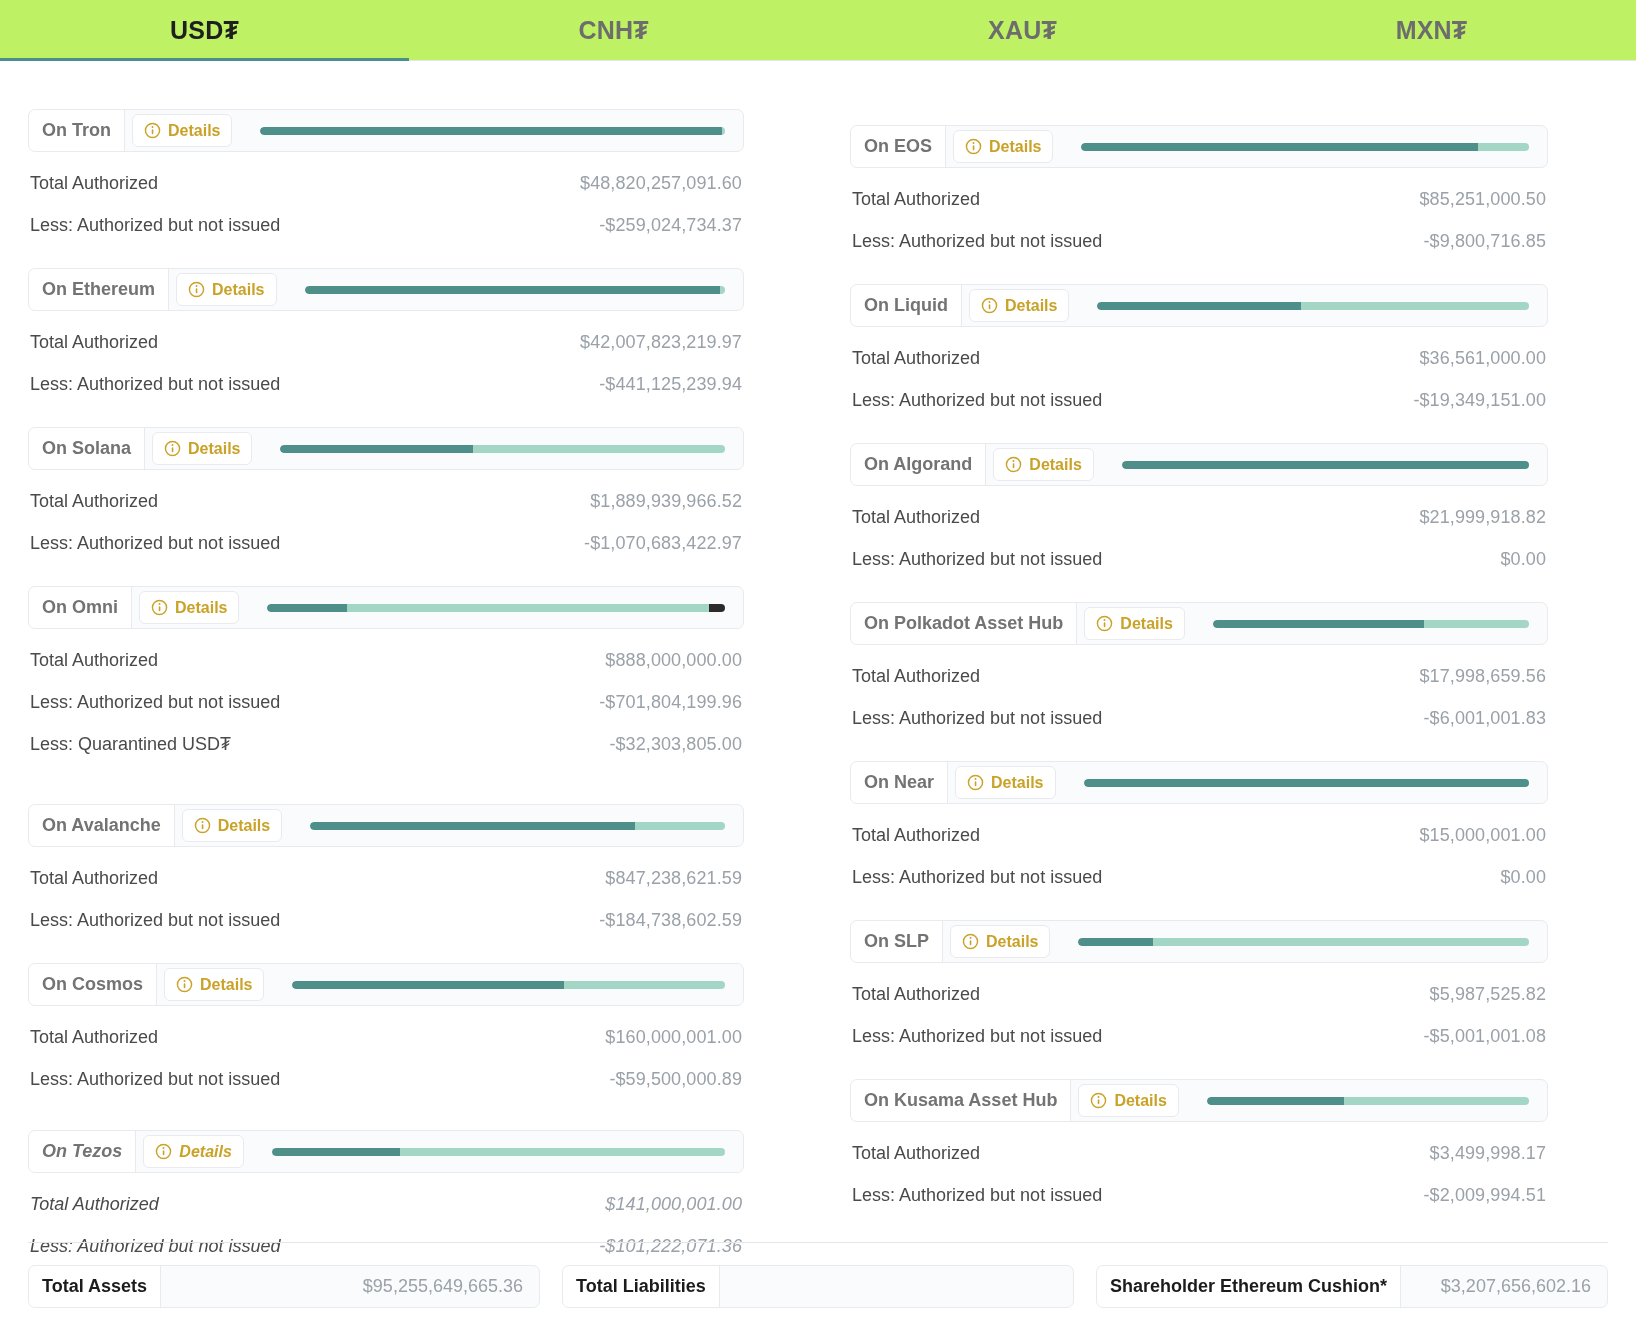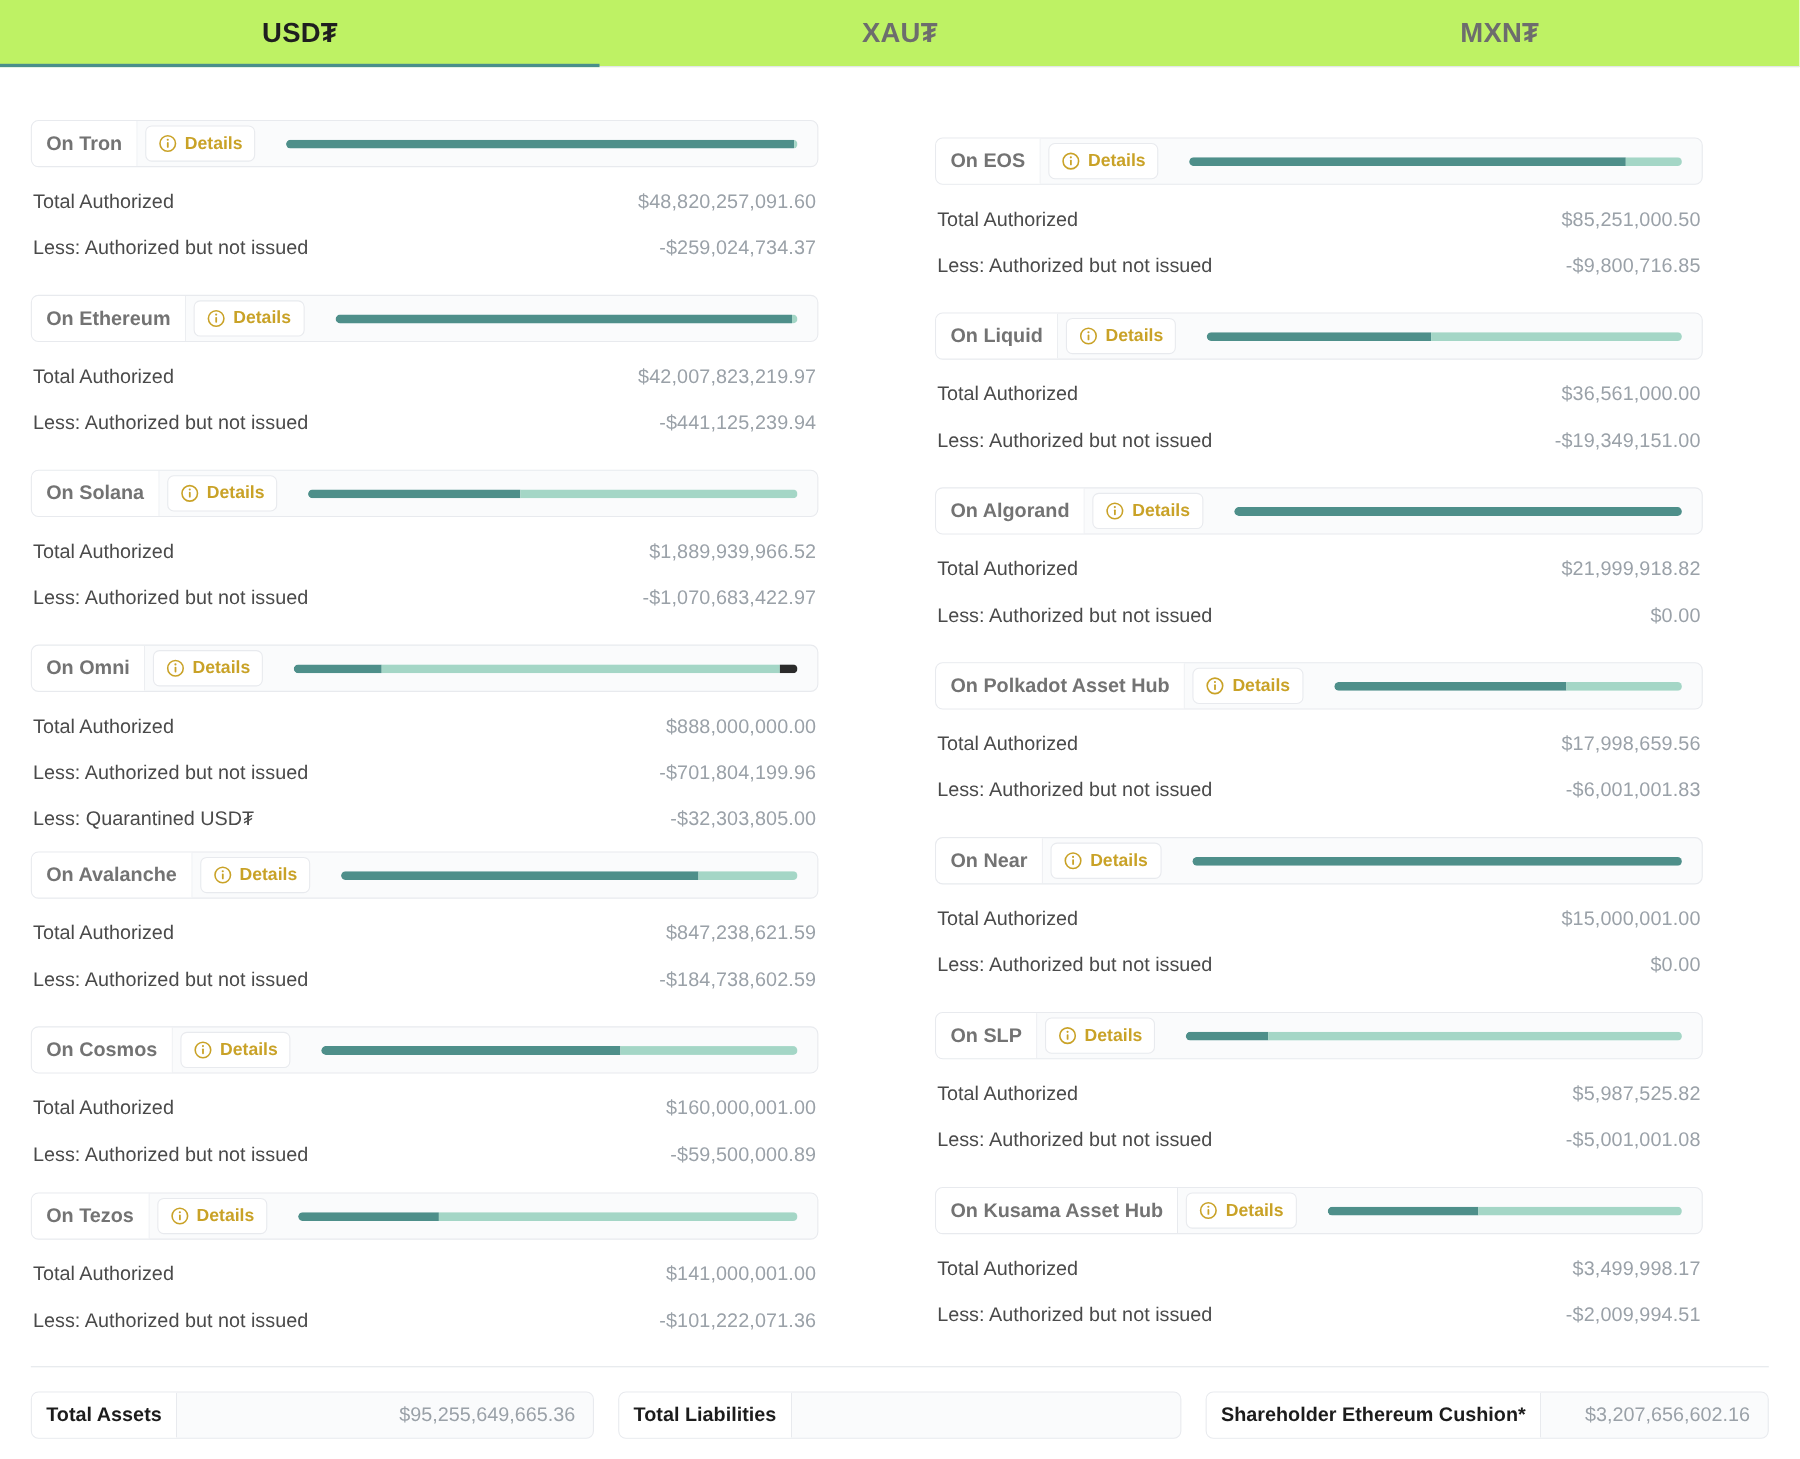--- a/index.html
+++ b/index.html
@@ -189,20 +189,23 @@
   }
 </style>
 </head>
 <body>
 
 <div class="tabs" id="tabbar">
     <div class="tab active">
       <span>USD₮</span>
     </div>
     <div class="tab">
+      <span>CNH₮</span>
+    </div>
+    <div class="tab">
       <span>XAU₮</span>
     </div>
     <div class="tab">
       <span>MXN₮</span>
     </div>
   </div>
 
 <div class="board">
   <div class="col left" id="col-left">
       <div class="chain-block" style="margin-top: 48px;">
@@ -311,21 +314,21 @@
         </div>
         <div class="row">
           <span class="label">Less: Authorized but not issued</span>
           <span class="value">-$701,804,199.96</span>
         </div>
         <div class="row">
           <span class="label">Less: Quarantined USD₮</span>
           <span class="value">-$32,303,805.00</span>
         </div>
       </div>
-      <div class="chain-block" style="margin-top: 19px;">
+      <div class="chain-block" style="margin-top: 49px;">
         <div class="chain-head">
           <div class="chain-name">On Avalanche</div>
           <div class="details-btn">
             <span class="info-icon"><svg viewBox="0 0 20 20" width="17" height="17" aria-hidden="true">
                 <circle cx="10" cy="10" r="8.3" fill="none" stroke="#c9a227" stroke-width="1.7"></circle>
                 <circle cx="10" cy="5.9" r="1.15" fill="#c9a227"></circle>
                 <rect x="9.1" y="8.4" width="1.9" height="6.1" rx="0.9" fill="#c9a227"></rect>
               </svg></span>
             <span>Details</span>
           </div>
@@ -365,21 +368,21 @@
         </div>
         <div class="row">
           <span class="label">Total Authorized</span>
           <span class="value">$160,000,001.00</span>
         </div>
         <div class="row">
           <span class="label">Less: Authorized but not issued</span>
           <span class="value">-$59,500,000.89</span>
         </div>
       </div>
-      <div class="chain-block" style="margin-top: 24px;">
+      <div class="chain-block" style="margin-top: 40px; font-style: italic;">
         <div class="chain-head">
           <div class="chain-name">On Tezos</div>
           <div class="details-btn">
             <span class="info-icon"><svg viewBox="0 0 20 20" width="17" height="17" aria-hidden="true">
                 <circle cx="10" cy="10" r="8.3" fill="none" stroke="#c9a227" stroke-width="1.7"></circle>
                 <circle cx="10" cy="5.9" r="1.15" fill="#c9a227"></circle>
                 <rect x="9.1" y="8.4" width="1.9" height="6.1" rx="0.9" fill="#c9a227"></rect>
               </svg></span>
             <span>Details</span>
           </div>

